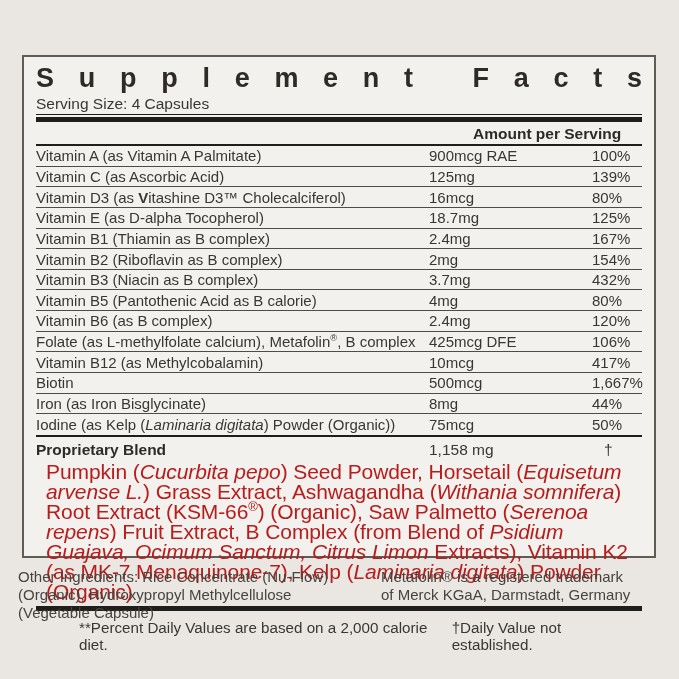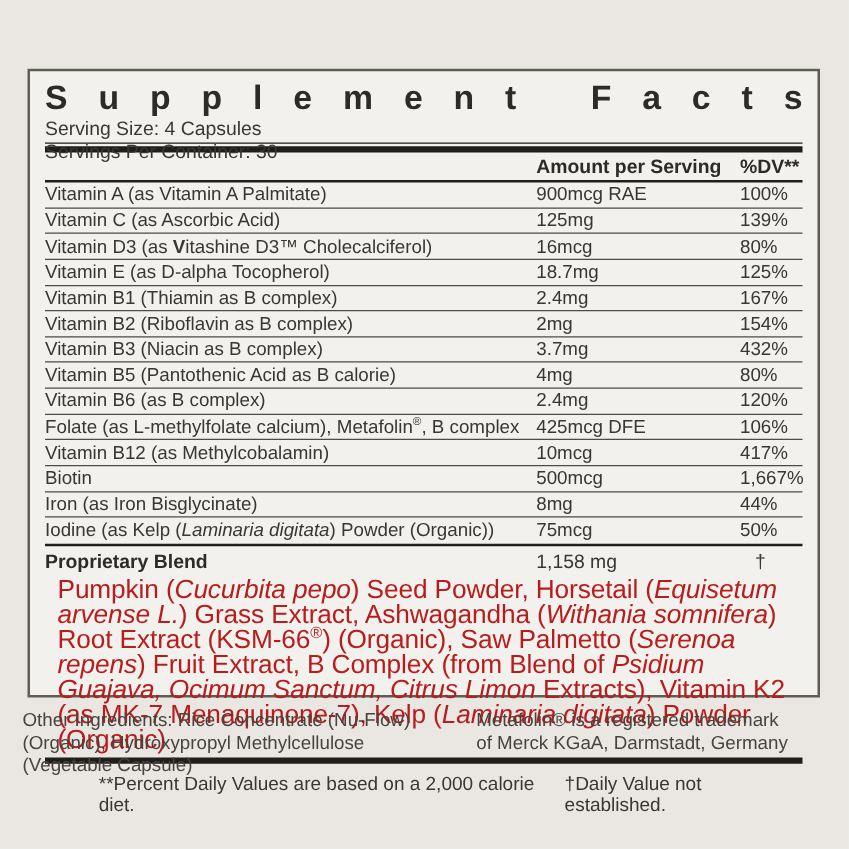--- a/index.html
+++ b/index.html
@@ -24,34 +24,34 @@
   }
   .title{
     margin-top:5px;height:33px;
     display:flex;justify-content:space-between;align-items:center;
     font-size:27px;font-weight:600;color:#2E2B27;
     line-height:1;
   }
   .title .wordgap{display:inline-block;width:10px;}
   .serving-row{
     display:flex;justify-content:space-between;align-items:baseline;
-    font-size:15.5px;height:19px;color:#3A3733;flex-direction:column;
+    font-size:15.5px;height:19px;color:#3A3733;
   }
   .dblrule{
     border-top:1.5px solid #201E1B;
     border-bottom:5px solid #201E1B;
     height:2px;
   }
   .grid{
     display:grid;grid-template-columns:393px 163px 1fr;
     align-items:center;
   }
   .header-row{
     height:20px;padding-top:2px;
-    font-size:15.5px;font-weight:700;color:#2E2B27;
+    font-size:15.5px;font-weight:700;color:#2E2B27;gap:44px;
   }
   .rule-med{height:0;border-bottom:2.5px solid #201E1B;}
   .nrow{
     height:20.65px;box-sizing:border-box;
     border-bottom:1.3px solid #4F4B46;
     font-size:15px;color:#3A3733;
   }
   .nrow:last-of-type{border-bottom:0;}
   .blend-row{
     height:22px;padding-top:2px;
@@ -103,21 +103,20 @@
         <span class="wordgap">&nbsp;</span>
         <span>F</span>
         <span>a</span>
         <span>c</span>
         <span>t</span>
         <span>s</span>
       </div>
 
     <div class="serving-row">
       <span>Serving Size: 4 Capsules</span>
-      <span>Servings Per Container: 30</span>
     </div>
 
     <div class="dblrule"></div>
 
     <div class="grid header-row">
       <span></span>
       <span>Amount per Serving</span>
       <span>%DV**</span>
     </div>
 

